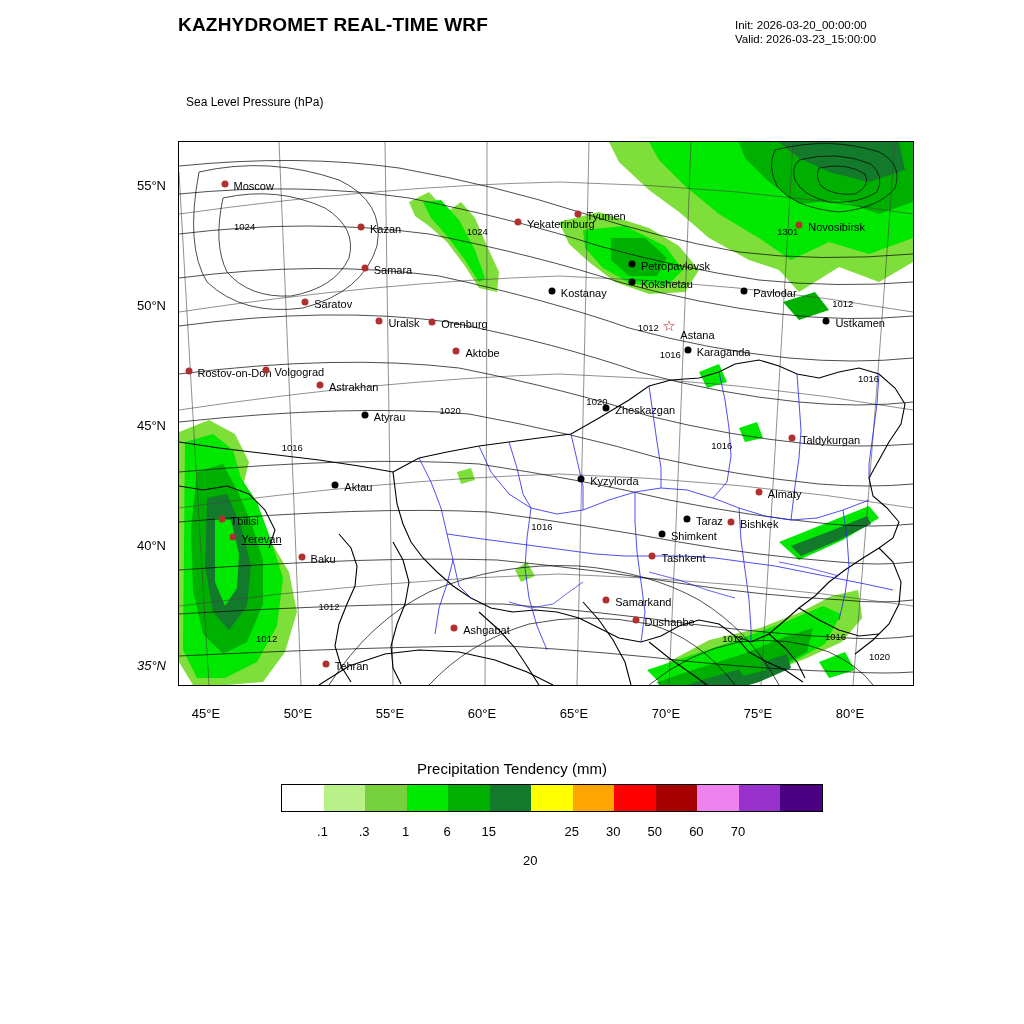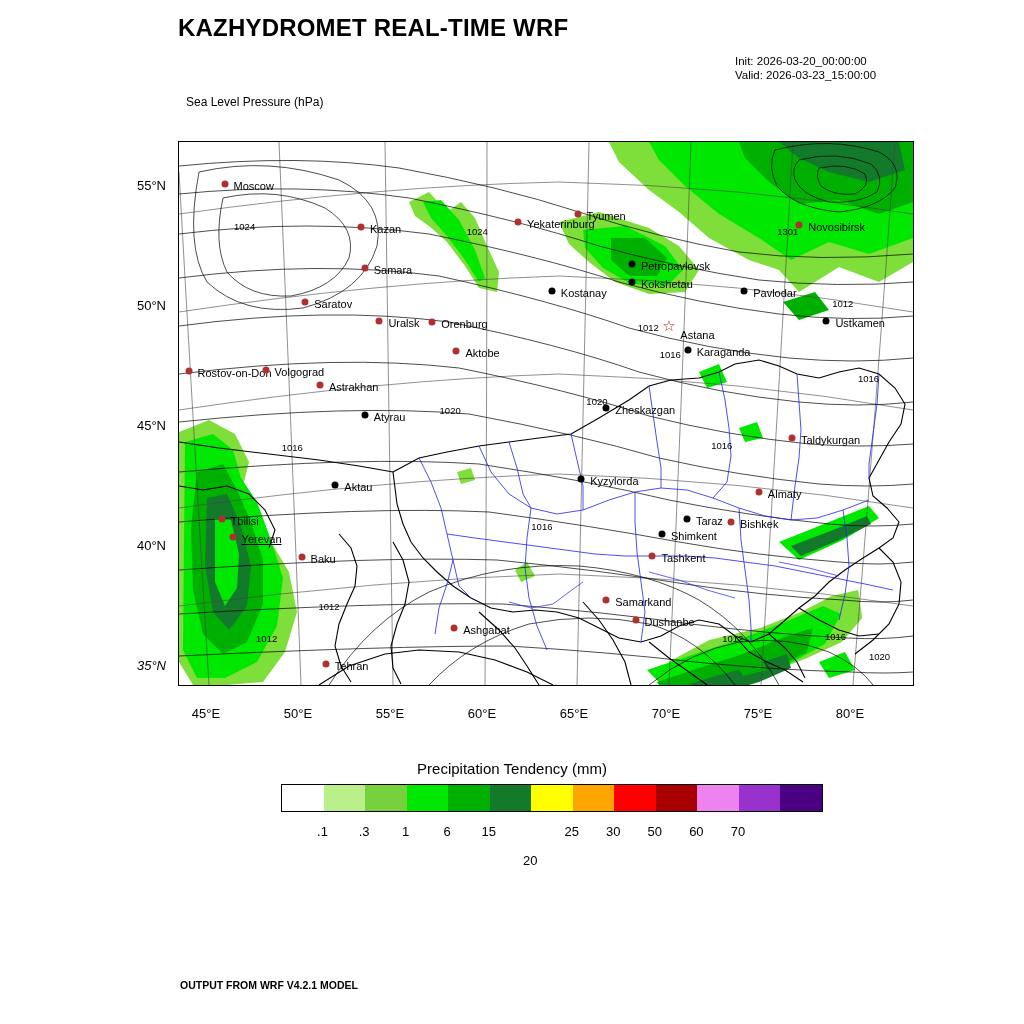--- a/index.html
+++ b/index.html
@@ -13,29 +13,28 @@
     position: relative;
     font-family: "Liberation Sans", sans-serif;
     color: #000000;
     overflow: hidden;
   }
   .abs { position: absolute; }
 
   
   #title {
     left: 178px; top: 14px;
-    font-size: 24px;
+    font-size: 19px;
     font-weight: bold;
     letter-spacing: 0.2px;
   }
   #init-block {
     left: 735px; top: 18px;
     font-size: 11.5px;
     line-height: 14px;
-    margin-top: 36px;
   }
   #subtitle-block {
     left: 186px; top: 94px;
     font-size: 12px;
     line-height: 16px;
   }
 
   
   #map-frame {
     left: 178px; top: 141px;
@@ -414,14 +413,13 @@
     <div class="cbtick" style="left: 207.692px;">15</div>
     <div class="cbtick" style="left: 249.231px; margin-top: 29px;">20</div>
     <div class="cbtick" style="left: 290.769px;">25</div>
     <div class="cbtick" style="left: 332.308px;">30</div>
     <div class="cbtick" style="left: 373.846px;">50</div>
     <div class="cbtick" style="left: 415.385px;">60</div>
     <div class="cbtick" style="left: 456.923px;">70</div>
   </div>
 
 <div class="abs" id="footer">
-  <div>OUTPUT FROM WRF V4.2.1 MODEL</div>
 </div>
 
 </body></html>

